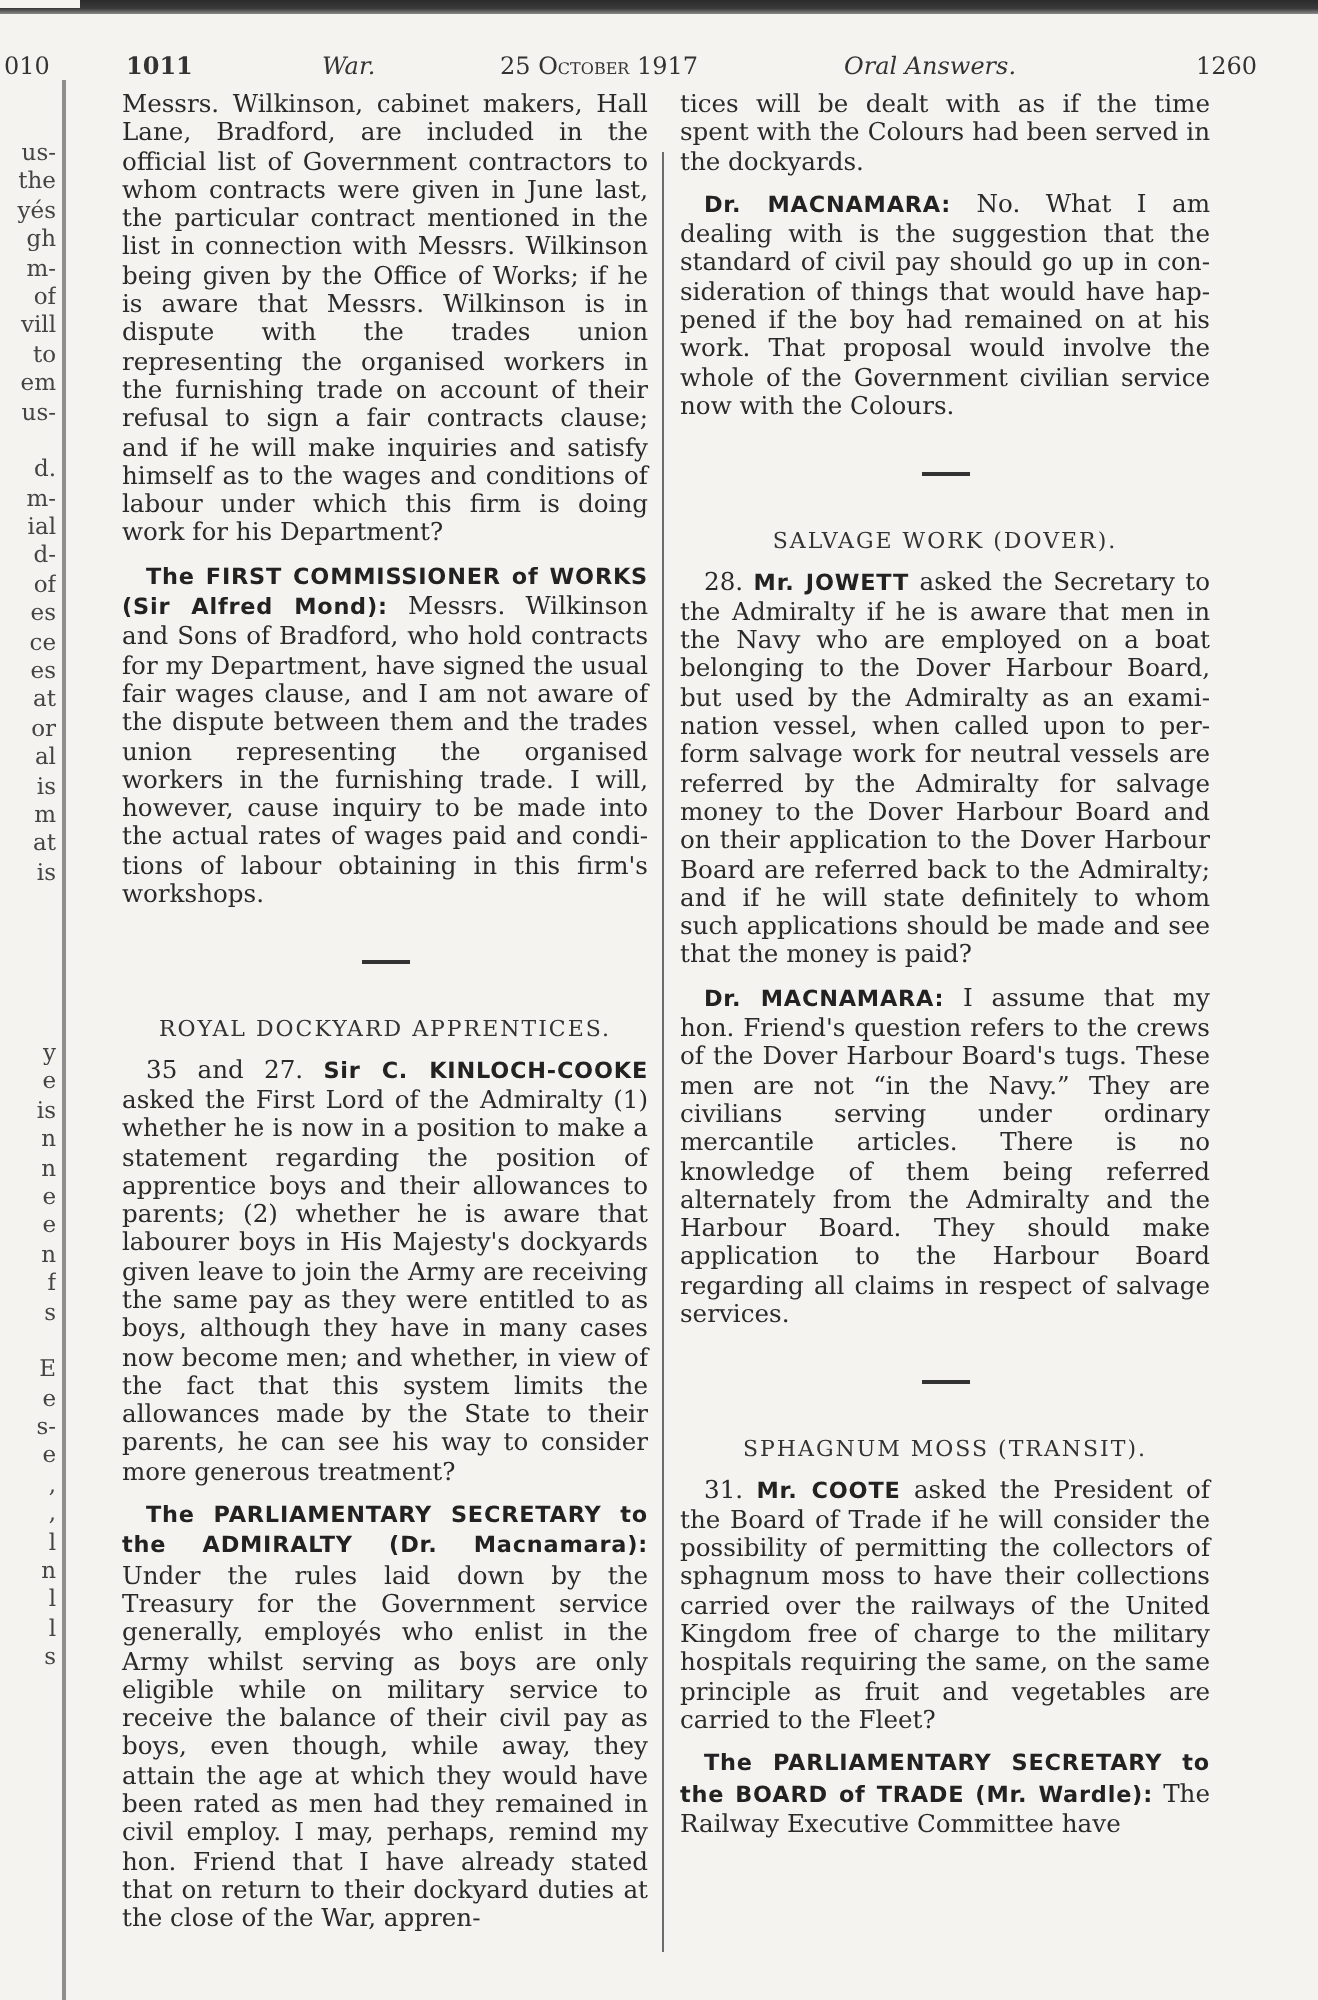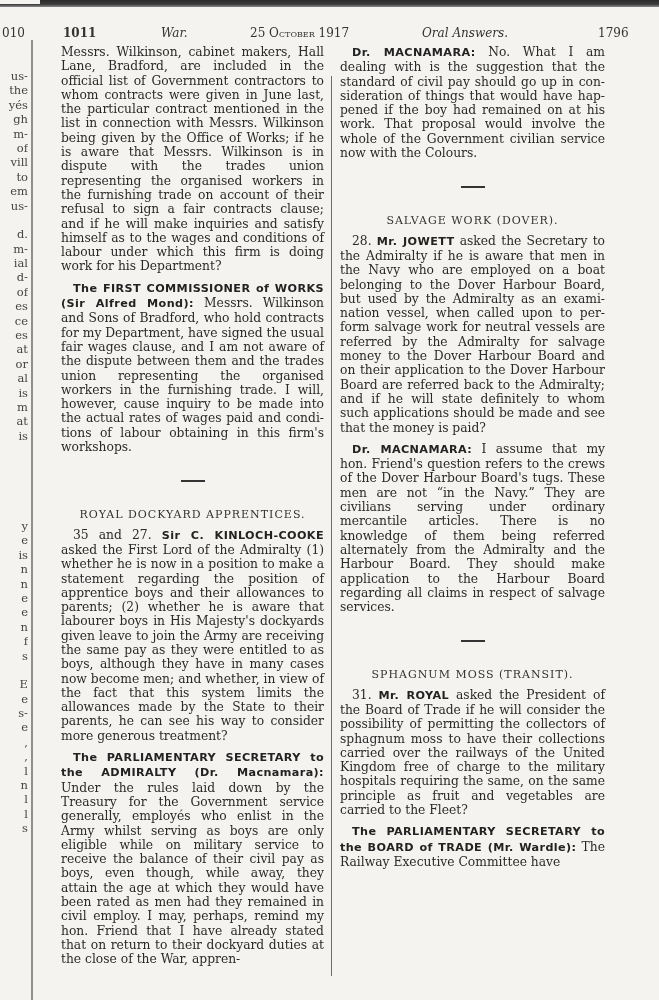--- a/index.html
+++ b/index.html
@@ -114,21 +114,21 @@
 <div class="scan-edge"></div>
 <div class="gutter-line"></div>
 <div class="col-sep"></div>
 
 <div class="running-head">
   <span class="rh-prev">010</span>
   <span class="rh-left-num">1011</span>
   <span class="rh-war">War.</span>
   <span class="rh-date">25 October 1917</span>
   <span class="rh-section">Oral Answers.</span>
-  <span class="rh-right-num">1796</span>
+  <span class="rh-right-num">1260</span>
 </div>
 
 <div class="prev-frag" id="frag1" style="top:69px;">
     <div>us-</div>
     <div>the</div>
     <div>yés</div>
     <div>gh</div>
     <div>m-</div>
     <div>of</div>
     <div>vill</div>
@@ -189,34 +189,37 @@
   <p class="para indent">
     <span>35 and 27.</span>
     <span class="speaker">Sir C. KINLOCH-COOKE</span><span> asked the First Lord of the Admiralty (1) whether he is now in a position to make a statement regarding the position of apprentice boys and their allowances to parents; (2) whether he is aware that labourer boys in His Majesty's dockyards given leave to join the Army are receiving the same pay as they were entitled to as boys, although they have in many cases now become men; and whether, in view of the fact that this system limits the allowances made by the State to their parents, he can see his way to consider more generous treatment?</span>
   </p>
   <p class="para indent">
     <span class="speaker">The PARLIAMENTARY SECRETARY to the ADMIRALTY (Dr. Macnamara):</span><span> Under the rules laid down by the Treasury for the Government service generally, em­ployés who enlist in the Army whilst serv­ing as boys are only eligible while on military service to receive the balance of their civil pay as boys, even though, while away, they attain the age at which they would have been rated as men had they remained in civil employ.  I may, perhaps, remind my hon. Friend that I have already stated that on return to their dockyard duties at the close of the War, appren-</span>
   </p>
 </div>
 
 <div class="column col-right">
+  <p class="para">
+    <span>tices will be dealt with as if the time spent with the Colours had been served in the dockyards.</span>
+  </p>
   <p class="para indent">
     <span class="speaker">Dr. MACNAMARA:</span><span> No.  What I am dealing with is the suggestion that the standard of civil pay should go up in con­sideration of things that would have hap­pened if the boy had remained on at his work.  That proposal would involve the whole of the Government civilian service now with the Colours.</span>
   </p>
   <div class="rule big-gap"></div>
   <div class="heading">SALVAGE WORK (DOVER).</div>
   <p class="para indent">
     <span>28.</span>
     <span class="speaker">Mr. JOWETT</span><span> asked the Secretary to the Admiralty if he is aware that men in the Navy who are employed on a boat belonging to the Dover Harbour Board, but used by the Admiralty as an exami­nation vessel, when called upon to per­form salvage work for neutral vessels are referred by the Admiralty for salvage money to the Dover Harbour Board and on their application to the Dover Harbour Board are referred back to the Admiralty; and if he will state definitely to whom such applications should be made and see that the money is paid?</span>
   </p>
   <p class="para indent">
     <span class="speaker">Dr. MACNAMARA:</span><span> I assume that my hon. Friend's question refers to the crews of the Dover Harbour Board's tugs. These men are not “in the Navy.”  They are civilians serving under ordinary mercantile articles.  There is no knowledge of them being referred alternately from the Admir­alty and the Harbour Board. They should make application to the Harbour Board regarding all claims in respect of salvage services.</span>
   </p>
   <div class="rule big-gap"></div>
   <div class="heading">SPHAGNUM MOSS (TRANSIT).</div>
   <p class="para indent">
     <span>31.</span>
-    <span class="speaker">Mr. ROYAL</span><span> asked the President of the Board of Trade if he will consider the possibility of permitting the collectors of sphagnum moss to have their collections carried over the railways of the United Kingdom free of charge to the military hospitals requiring the same, on the same principle as fruit and vegetables are carried to the Fleet?</span>
+    <span class="speaker">Mr. COOTE</span><span> asked the President of the Board of Trade if he will consider the possibility of permitting the collectors of sphagnum moss to have their collections carried over the railways of the United Kingdom free of charge to the military hospitals requiring the same, on the same principle as fruit and vegetables are carried to the Fleet?</span>
   </p>
   <p class="para indent">
     <span class="speaker">The PARLIAMENTARY SECRETARY to the BOARD of TRADE (Mr. Wardle):</span><span> The Railway Executive Committee have</span>
   </p>
 </div>
 
 </body></html>

